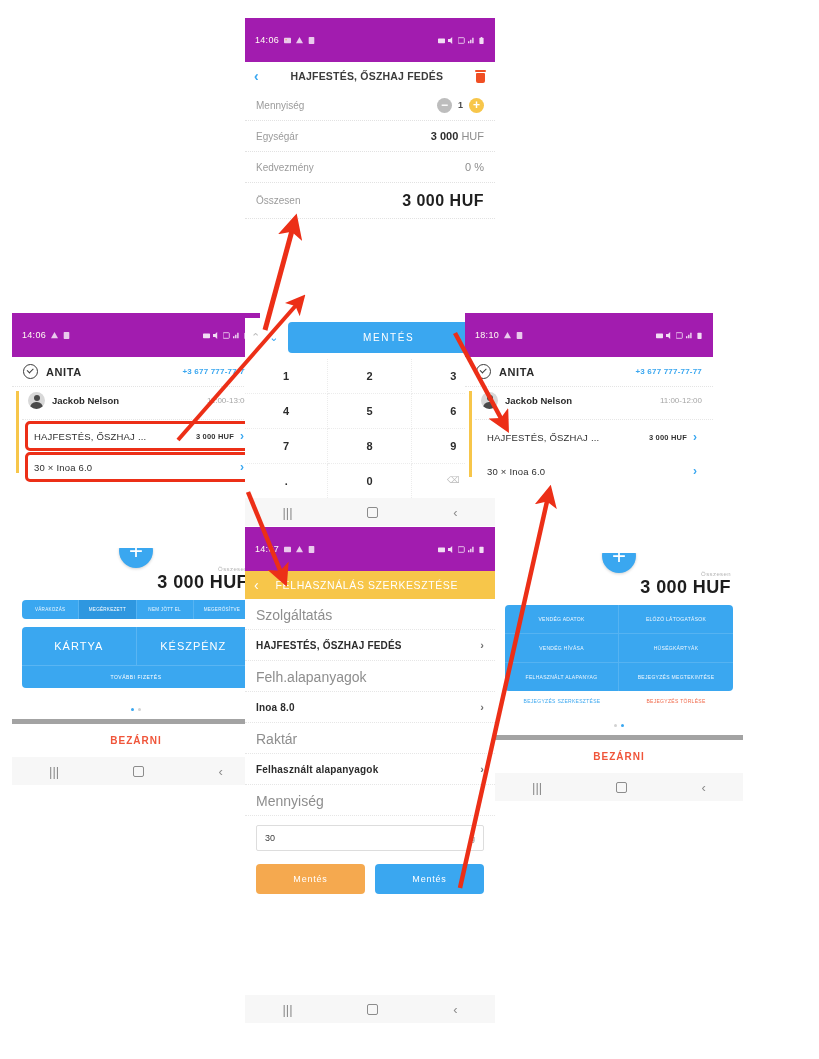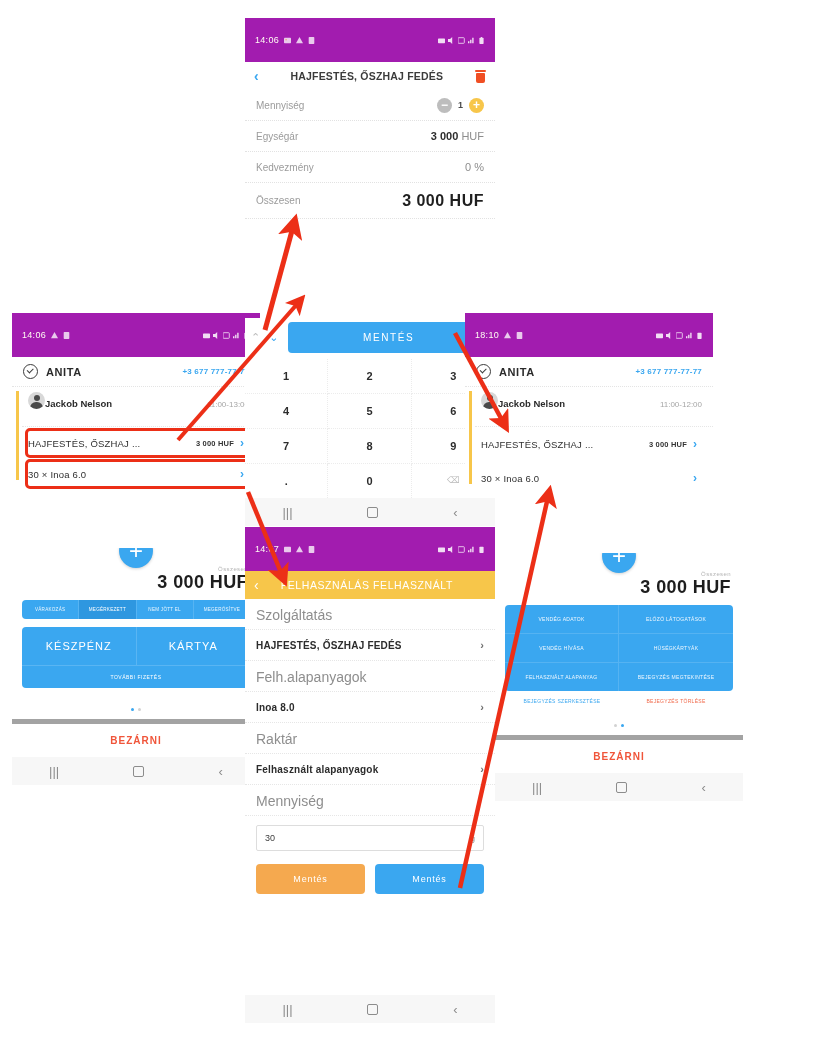--- a/index.html
+++ b/index.html
@@ -73,30 +73,30 @@
   .badge-check{width:13px;height:13px;border:1.4px solid #3c3c3c;border-radius:50%;
                position:relative;flex:none;}
   .badge-check:after{content:"";position:absolute;left:3px;top:3.4px;width:5px;height:2.5px;
                border-left:1.4px solid #3c3c3c;border-bottom:1.4px solid #3c3c3c;
                transform:rotate(-45deg);}
   .client-name{font-weight:bold;font-size:11px;color:#2b2b2b;letter-spacing:.6px;}
   .client-phone{margin-left:auto;color:#3aa7f0;font-size:8px;font-weight:bold;letter-spacing:.2px;}
 
   .appt{position:relative;padding-left:10px;}
   .appt:before{content:"";position:absolute;left:4px;top:4px;bottom:10px;width:3px;background:#f7c64a;}
-  .staff-row{display:flex;align-items:flex-end;padding:5px 11px 17px 6px;
+  .staff-row{display:flex;align-items:center;gap:7px;padding:5px 11px 10px 6px;
              border-bottom:1px dotted #e6e6e6;}
   .avatar{width:17px;height:17px;border-radius:50%;background:#d8d8d8;overflow:hidden;
           position:relative;flex:none;}
   .avatar .head{position:absolute;left:5.5px;top:3px;width:6px;height:6px;border-radius:50%;background:#4a4a4a;}
   .avatar .body{position:absolute;left:2px;top:9.5px;width:13px;height:8px;border-radius:6px 6px 0 0;background:#4a4a4a;}
   .staff-name{font-weight:bold;font-size:9.5px;color:#2b2b2b;}
   .staff-time{margin-left:auto;font-size:8px;color:#a6a6a6;}
 
-  .svc-row{display:flex;align-items:center;padding:6px 8px 6px 0;gap:6px;}
+  .svc-row{display:flex;align-items:center;padding:6px 8px 6px 6px;gap:6px;}
   .svc-name{font-size:9.5px;color:#2f2f2f;letter-spacing:.2px;flex:1;white-space:nowrap;overflow:hidden;}
   .svc-price{font-size:7.5px;color:#333;font-weight:bold;letter-spacing:.2px;}
   .svc-chev{color:#3aa7f0;font-size:12px;font-weight:bold;line-height:1;}
 
   .hl{outline:3px solid #ec2f17;border-radius:2px;background:#fff;}
 
   
   .totals-wrap{position:relative;padding-top:16px;}
   .fab{position:absolute;left:50%;top:-14px;transform:translateX(-50%);
        width:34px;height:34px;border-radius:50%;background:#3aa7f0;
@@ -318,22 +318,22 @@
 
     <div class="seg">
       <div>VÁRAKOZÁS</div>
       <div class="active">MEGÉRKEZETT</div>
       <div>NEM JÖTT EL</div>
       <div>MEGERŐSÍTVE</div>
     </div>
 
     <div class="paybox">
       <div class="r1">
+        <div>KÁRTYA</div>
         <div>KÉSZPÉNZ</div>
-        <div>KÁRTYA</div>
       </div>
       <div class="r2">TOVÁBBI FIZETÉS</div>
     </div>
 
     <div class="dots">
       <i class="on"></i><i></i>
     </div>
 
     <div class="closebar">BEZÁRNI</div>
 
@@ -401,21 +401,21 @@
             <path d="M0 9h2v-3H0zM3 9h2V4H3zM6 9h2V1H6z" fill="#fff"></path>
           </svg>
         <svg class="sb-ic" viewBox="0 0 10 10">
             <rect x="2" y="1" width="6" height="9" rx="1" fill="#fff"></rect>
           </svg>
       </div>
     </div>
 
     <div class="appbar yellow-title">
       <span class="chev-back white">‹</span>
-      <span class="title">FELHASZNÁLÁS FELHASZNÁLT</span>
+      <span class="title">FELHASZNÁLÁS SZERKESZTÉSE</span>
       <span style="width:11px;"></span>
     </div>
 
     <div class="f-cap">Szolgáltatás</div>
     <div class="f-val">
       <span>HAJFESTÉS, ŐSZHAJ FEDÉS</span>
       <span class="c">›</span>
     </div>
 
     <div class="f-cap">Felh.alapanyagok</div>

